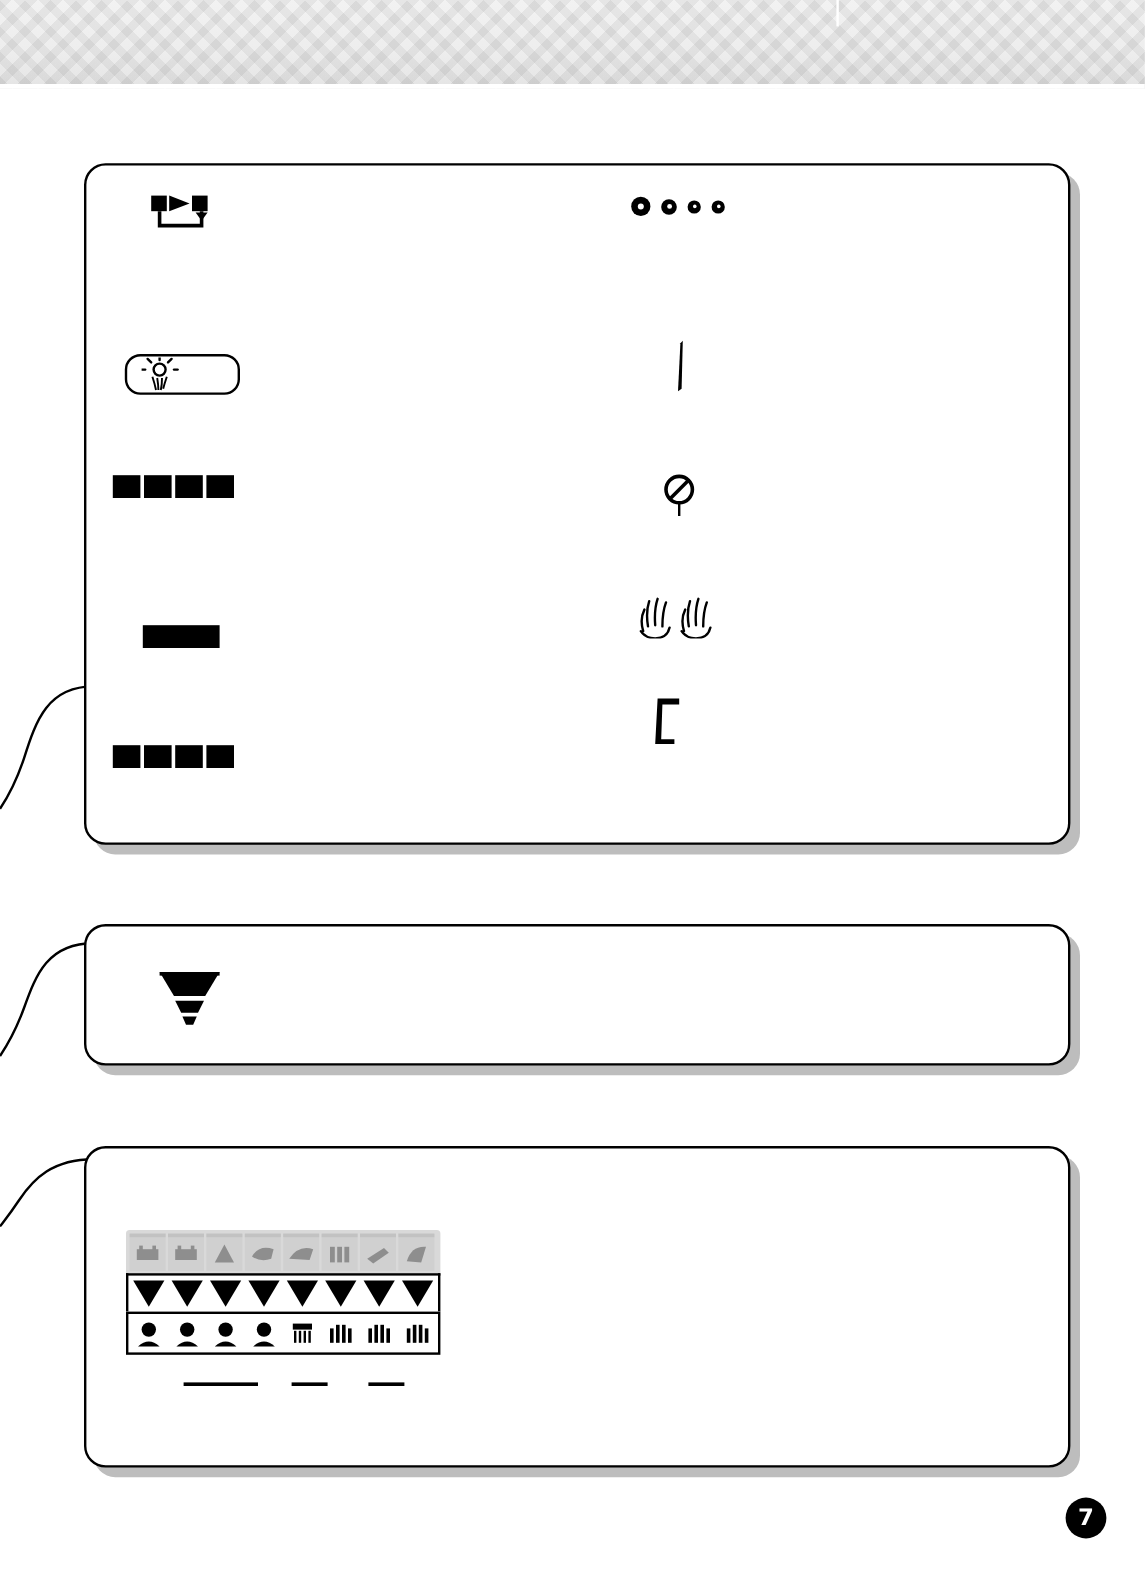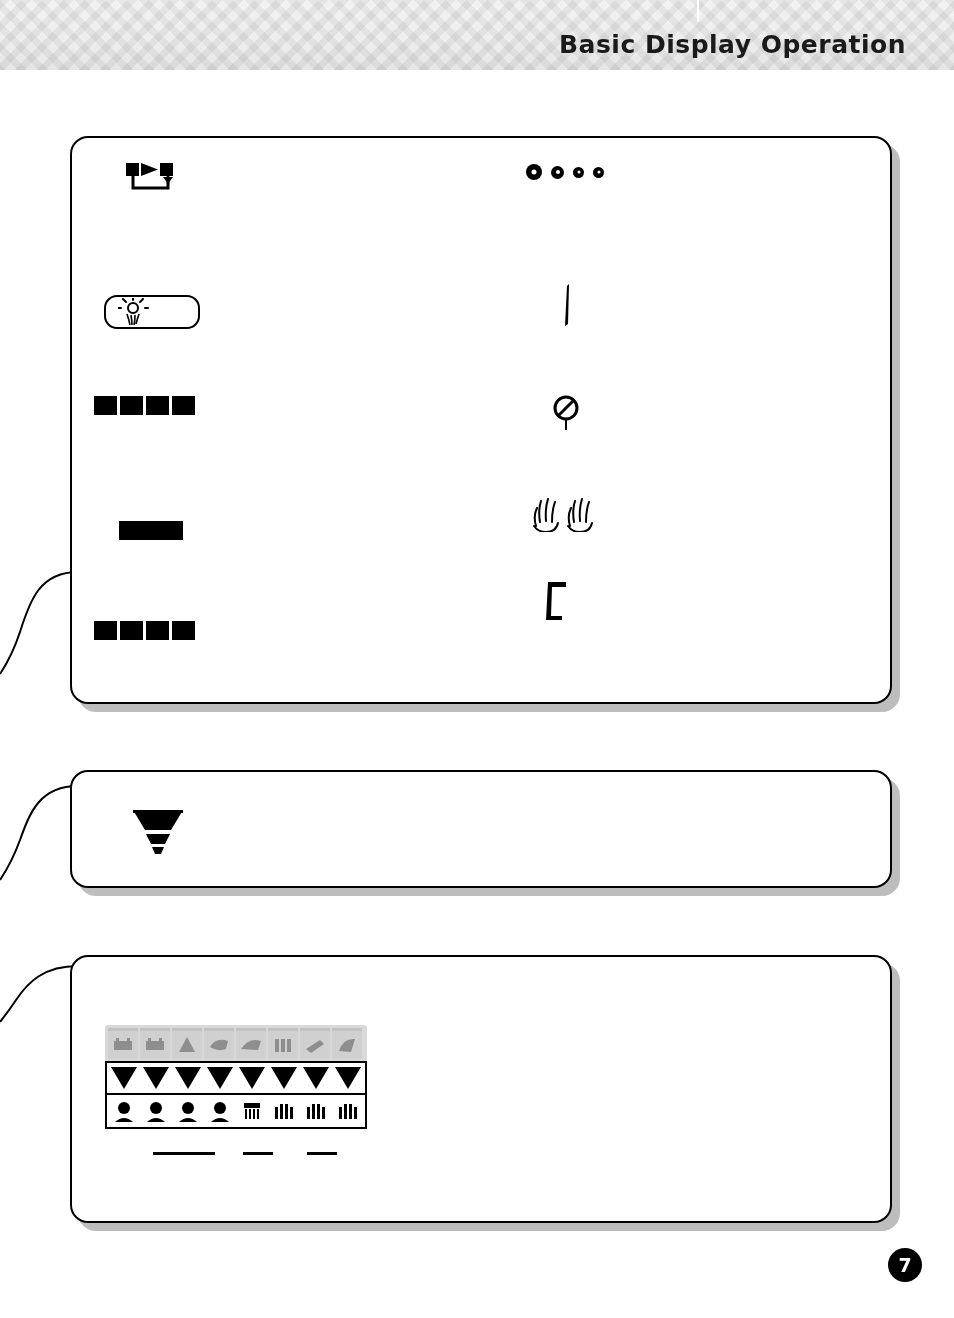--- a/index.html
+++ b/index.html
@@ -222,21 +222,20 @@
     align-items: center;
     justify-content: center;
     font-family: "DejaVu Sans", sans-serif;
   }
 </style>
 </head>
 <body>
 
 <div class="header-band">
   <div class="header-divider"></div>
-  <div class="header-title">Basic Display Operation</div>
 </div>
 
 <svg class="connector" style="top:560px;" width="80" height="120" viewBox="0 0 80 120">
   <path d="M78 12 C 40 12, 30 40, 20 72 C 12 96, 4 108, 0 114" fill="none" stroke="#000" stroke-width="2"></path>
 </svg>
 <svg class="connector" style="top:778px;" width="80" height="110" viewBox="0 0 80 110">
   <path d="M78 8 C 40 8, 30 34, 20 62 C 12 84, 4 96, 0 102" fill="none" stroke="#000" stroke-width="2"></path>
 </svg>
 <svg class="connector" style="top:960px;" width="80" height="70" viewBox="0 0 80 70">
   <path d="M78 6 C 44 6, 28 22, 16 40 C 8 52, 3 58, 0 62" fill="none" stroke="#000" stroke-width="2"></path>

